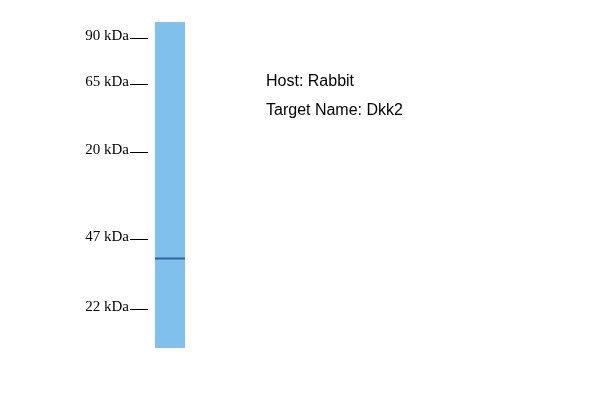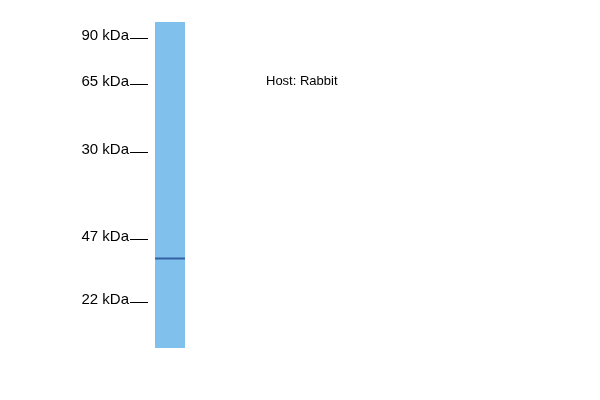--- a/index.html
+++ b/index.html
@@ -1,36 +1,37 @@
 <!DOCTYPE html>
 <html><head>
 <meta charset="utf-8">
 <style>
   html, body { margin:0; padding:0; background:#ffffff; }
   body { width:600px; height:400px; position:relative; overflow:hidden;
          font-family:"Liberation Sans", sans-serif; color:#000; }
   .marker { position:absolute; left:0; width:148px; text-align:right;
-            font-size:15px; line-height:18px; white-space:nowrap; }
+            font-size:15px; line-height:18px; white-space:nowrap;font-family:Liberation Serif, serif; }
   .marker .tick { display:inline-block; width:18px; border-bottom:1.5px solid #000;
                   margin-left:1px; height:12px; vertical-align:top; }
   .lane { position:absolute; left:155px; top:22px; width:30px; height:326px;
           background:#7fc1ec; }
   .band { position:absolute; left:0; width:30px; height:3px; top:235px;
           background:linear-gradient(to bottom, rgba(60,110,170,0.3), rgba(40,80,150,0.85), rgba(60,110,170,0.3)); }
-  .info { position:absolute; left:266px; top:70px; font-size:13px; }
+  .info { position:absolute; left:266px; top:70px; font-size:16px; }
   .info div { height:29px; line-height:22px; white-space:nowrap; }
 </style>
 </head>
 <body>
 
 <div class="marker" style="top:26px"><span>90 kDa</span><span class="tick"></span></div>
 <div class="marker" style="top:72px"><span>65 kDa</span><span class="tick"></span></div>
-<div class="marker" style="top:140px"><span>30 kDa</span><span class="tick"></span></div>
+<div class="marker" style="top:140px"><span>20 kDa</span><span class="tick"></span></div>
 <div class="marker" style="top:227px"><span>47 kDa</span><span class="tick"></span></div>
-<div class="marker" style="top:290px"><span>22 kDa</span><span class="tick"></span></div>
+<div class="marker" style="top:297px"><span>22 kDa</span><span class="tick"></span></div>
 
 <div class="lane">
   <div class="band"></div>
 </div>
 
 <div class="info">
   <div>Host: Rabbit</div>
+  <div>Target Name: Dkk2</div>
 </div>
 
 </body></html>

